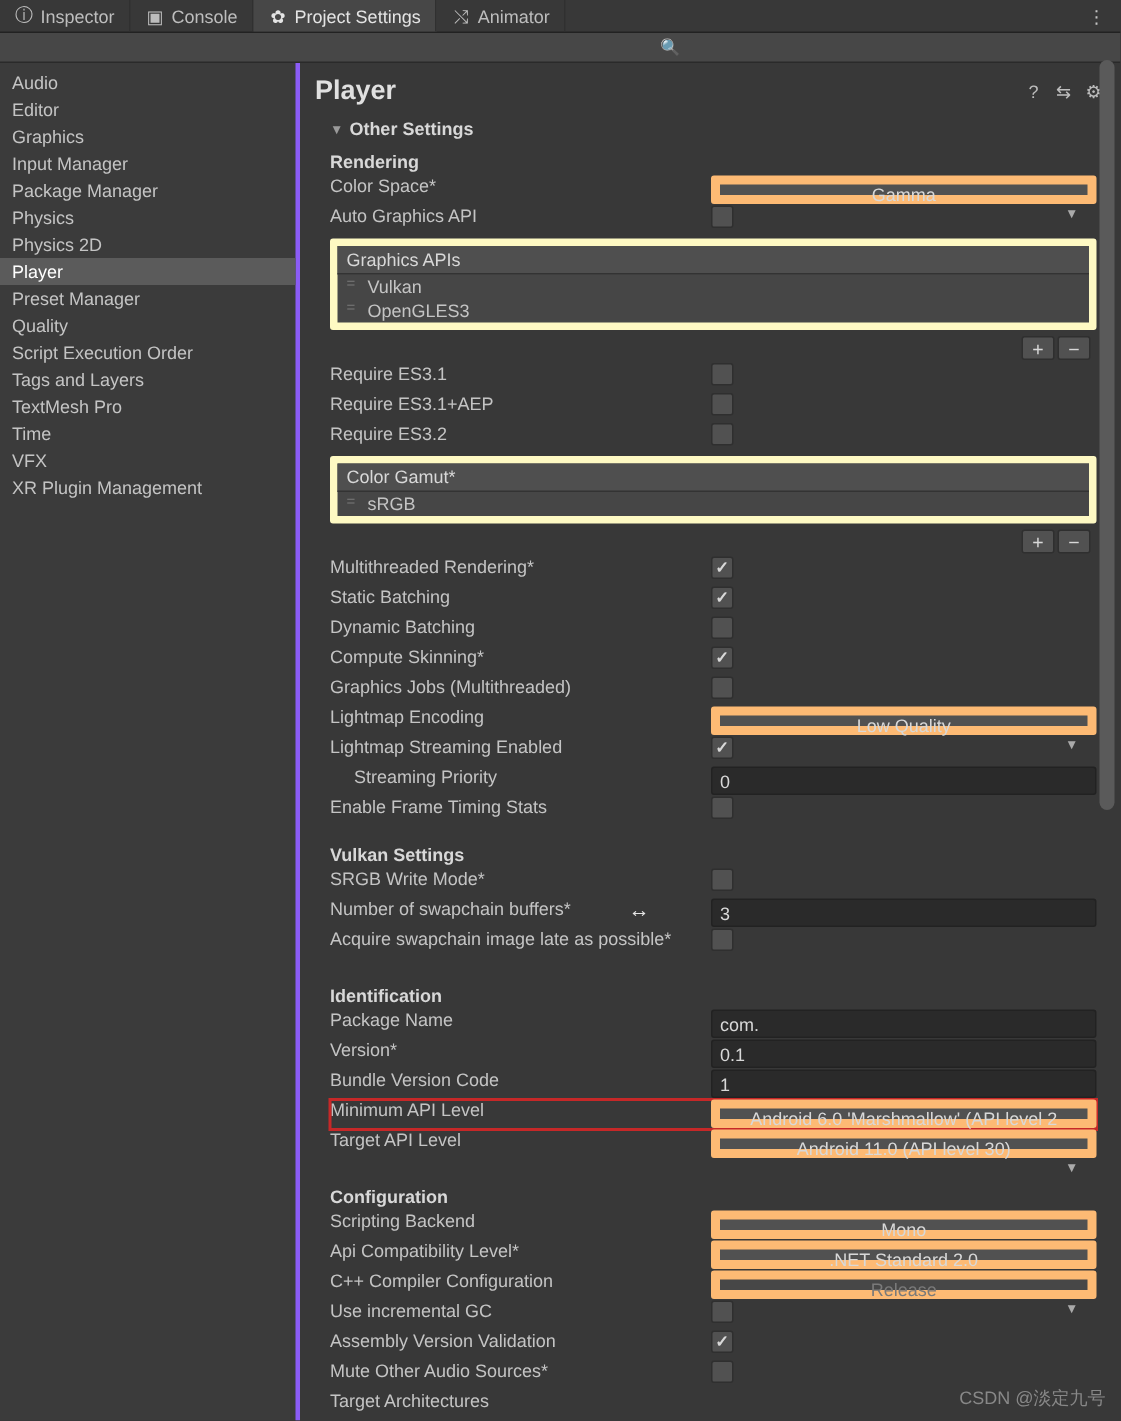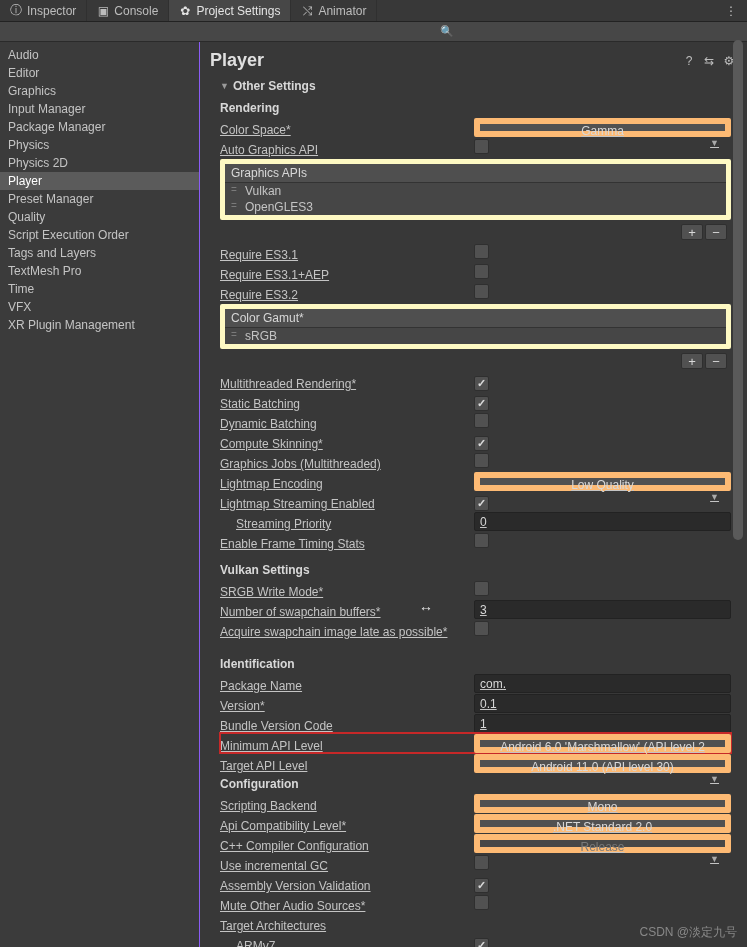--- a/index.html
+++ b/index.html
@@ -5,35 +5,35 @@
 * { margin:0; padding:0; box-sizing:border-box; font-family:"Segoe UI",Arial,sans-serif; }
 body { background:#383838; color:#c4c4c4; font-size:12px; width:747px; height:947px; overflow:hidden; position:relative; }
 .tabbar { height:22px; background:#383838; display:flex; align-items:stretch; border-bottom:1px solid #222; }
 .tab { display:flex; align-items:center; gap:5px; padding:0 10px; color:#bdbdbd; cursor:pointer; border-right:1px solid #303030; }
 .tab.active { background:#474747; color:#e4e4e4; }
 .tab .ico { width:12px; height:12px; display:inline-flex; align-items:center; justify-content:center; }
 .tabbar .menu-dots { margin-left:auto; padding:0 10px; display:flex; align-items:center; color:#c4c4c4; cursor:pointer; }
 .searchbar { height:20px; background:#474747; border-bottom:1px solid #2a2a2a; display:flex; align-items:center; padding-left:440px; }
 .searchbar .mag { color:#9a9a9a; font-size:11px; }
 .body { display:flex; height:905px; }
-.sidebar { width:200px; background:#3b3b3b; border-right:1px solid #8b5cf6; padding-top:4px; }
+.sidebar { width:200px; background:#3b3b3b; border-right:3px solid #8b5cf6; padding-top:4px; }
 .side-item { padding:1px 8px; color:#c4c4c4; cursor:pointer; line-height:16px; }
 .side-item.selected { background:#5b5b5b; color:#fff; }
 .main { flex:1; display:flex; flex-direction:column; }
 .main-header { display:flex; align-items:center; padding:8px 10px 6px 10px; }
 .main-title { font-size:18px; color:#e0e0e0; font-weight:600; }
 .main-header .hdr-icons { margin-left:auto; display:flex; gap:4px; color:#bdbdbd; }
 .hdr-icon { width:16px; height:16px; display:inline-flex; align-items:center; justify-content:center; cursor:pointer; }
 .scroll-area { flex:1; overflow-y:hidden; padding-right:16px; padding-left:20px; position:relative; }
 .scrollbar { position:absolute; right:4px; top:40px; width:10px; height:860px; }
 .scrollbar-thumb { position:absolute; right:0; top:0; width:10px; height:500px; background:#5a5a5a; border-radius:5px; }
 .foldout { display:flex; align-items:center; gap:4px; padding:2px 0; color:#d8d8d8; font-weight:600; cursor:pointer; }
 .foldout .tri { font-size:9px; color:#9a9a9a; }
 .section-h { font-weight:700; color:#d8d8d8; padding:4px 0 2px 0; margin-top:2px; }
-.row { display:flex; align-items:flex-end; min-height:20px; padding:0;text-decoration:underline; }
+.row { display:flex; align-items:flex-start; min-height:20px; padding:0; }
 .row .lbl { width:254px; padding-left:0; color:#c4c4c4; }
 .row .lbl.indent1 { padding-left:16px; }
 .row .ctrl { flex:1; }
 .dropdown { background:#515151; border:6px solid #fdba74; height:19px; display:flex; align-items:center; padding:0 6px; color:#d8d8d8; position:relative; border-radius:2px;flex-direction:column; }
 .dropdown.disabled { color:#7a7a7a; background:#474747; }
 .dropdown .arrow { margin-left:auto; font-size:9px; color:#aaa; }
 .textfield { background:#2a2a2a; border:1px solid #222; height:19px; display:flex; align-items:center; padding:0 5px; color:#d8d8d8; border-radius:2px; }
 .checkbox { width:15px; height:15px; background:#515151; border:1px solid #2f2f2f; border-radius:2px; display:inline-flex; align-items:center; justify-content:center; }
 .checkbox.checked::after { content:"✓"; color:#d8d8d8; font-size:11px; font-weight:bold; }
 .listbox { background:#464646; border:5px solid #fef9c3; border-radius:2px; }
@@ -259,21 +259,21 @@
       <div class="row">
           <div class="lbl">Target API Level</div>
           <div class="ctrl">
             <div class="dropdown">
               <span>Android 11.0 (API level 30)</span>
               <span class="arrow">▼</span>
             </div>
           </div>
         </div>
 
-      <div class="section-h" style="margin-top:0;">Configuration</div>
+      <div class="section-h" style="margin-top:14px;">Configuration</div>
       <div class="row">
           <div class="lbl">Scripting Backend</div>
           <div class="ctrl">
             <div class="dropdown">
               <span>Mono</span>
               <span class="arrow">▼</span>
             </div>
           </div>
         </div>
       <div class="row">

